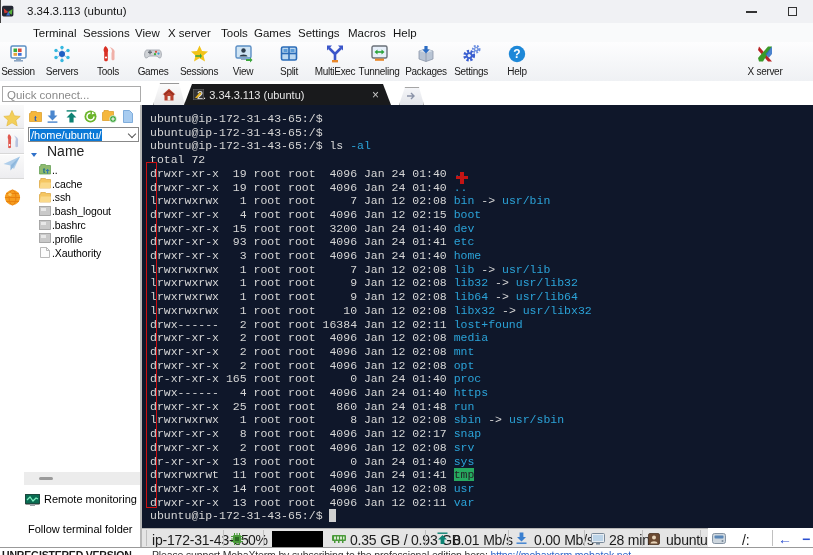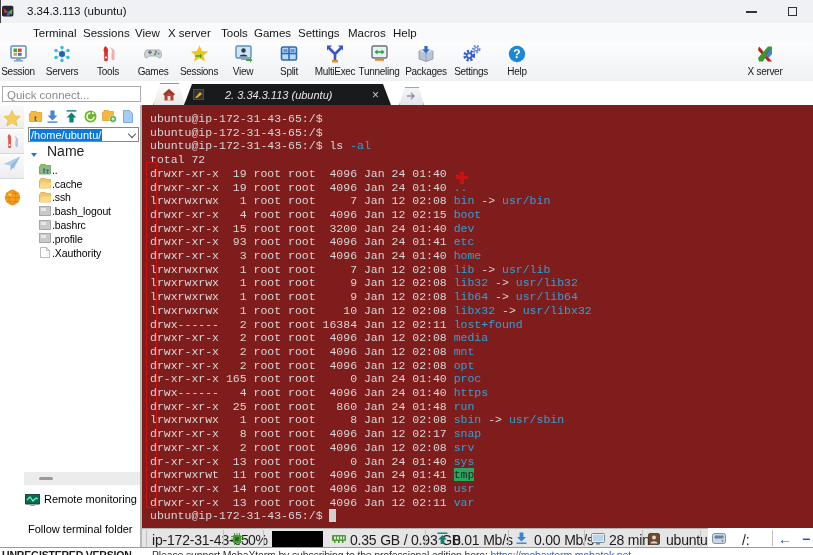--- a/index.html
+++ b/index.html
@@ -16,39 +16,39 @@
 
 #toolbar { left:0; top:42px; width:813px; height:39px; background:linear-gradient(#fdfdfe,#eff1f4); }
 .titem { position:absolute; top:45px; width:60px; text-align:center; }
 .titem svg { display:block; margin:0 auto; }
 .titem .lbl { display:block; font-size:10px; letter-spacing:-0.3px; color:#1a1a1a; margin-top:3px; }
 
 #subrow { left:0; top:81px; width:813px; height:24px; background:#fff; }
 #qc { left:2px; top:86px; width:139px; height:16px; border:1px solid #ababab; background:#fff; font-size:11.5px; color:#8a8a8a; padding:2px 0 0 4px; }
 .tab-home { left:153px; top:83px; width:32px; height:22px; background:linear-gradient(#fcfcfc,#e8e8ea); border:1px solid #999; border-bottom:none; clip-path:polygon(7px 0, 26px 0, 100% 100%, 0 100%); }
 .tab-act { left:184px; top:84px; width:207px; height:21px; background:#191a1c; clip-path:polygon(8px 0, calc(100% - 8px) 0, 100% 100%, 0 100%); color:#e6e6e6; font-size:11px; }
-.tab-act .ttx { position:absolute; left:41px; top:5px;font-style:italic; }
+.tab-act .ttx { position:absolute; left:13px; top:5px; }
 .tab-act .tx { position:absolute; left:188px; top:4px; color:#c9c9c9; font-size:12px; }
 .tab-new { left:399px; top:87px; width:25px; height:18px; background:linear-gradient(#f4f5f8,#e3e5ea); border:1px solid #a5a5a5; border-bottom:none; clip-path:polygon(6px 0, 20px 0, 100% 100%, 0 100%); }
 
 #strip { left:0; top:105px; width:24px; height:442px; background:#fff; }
 .scell { position:absolute; left:0; width:24px; height:24px; background:linear-gradient(#fafafa,#ededf0); border-bottom:1px solid #d8d8d8; }
 #panel { left:24px; top:105px; width:118px; height:442px; background:#fff; border-right:2px solid #b7b7b7; }
 #combo { left:28px; top:127px; width:111px; height:15px; border:1px solid #888; background:#fff; }
 #combo .sel { position:absolute; left:1px; top:1px; height:12px; background:#0b79d7; color:#fff; font-size:11px; padding:0 1px; }
 #combo .chev { position:absolute; right:3px; top:3px; width:6px; height:6px; border-right:1.4px solid #555; border-bottom:1.4px solid #555; transform:rotate(45deg); }
 .fitem { position:absolute; font-size:10.5px; letter-spacing:-0.1px; color:#000; }
 #namehdr { left:47px; top:143px; font-size:14px; color:#222; }
 #sorttri { left:31px; top:153px; width:0; height:0; border-left:3.5px solid transparent; border-right:3.5px solid transparent; border-top:4.5px solid #2f71c9; }
 #splitter { left:24px; top:472px; width:116px; height:13px; background:#ececec; }
 #splitter .bar { position:absolute; left:15px; top:5px; width:14px; height:2.5px; background:#9a9a9a; border-radius:2px; }
 #remote { left:44px; top:493px; font-size:11px; color:#000; }
 #follow { left:28px; top:523px; font-size:11px; color:#000;text-align:center; }
 
-#term { left:142px; top:105px; width:671px; height:423px; background:#7f1d1d; }
+#term { left:142px; top:105px; width:671px; height:423px; background:#0f172a; }
 #term pre { position:absolute; left:8px; top:7px; font-family:"Liberation Mono",monospace; font-size:11.5px; line-height:13.7px; color:#d6d6d6; }
 .c { color:#2ba3d8; }
 .g { background:#26a95f; color:#222426; }
 .cur { background:#cfd0d0; }
 
 #redrect { left:146px; top:162px; width:11px; height:346px; border:1.7px solid #cc1111; }
 .rp { position:absolute; background:#c41414; }
 
 #status { left:142px; top:528px; width:566px; height:19px; background:#e5e5e5; border-top:1px solid #b5b5b5; font-size:14px; letter-spacing:-0.2px; color:#1c1c1c; }
 #status .it { position:absolute; top:3px; }

